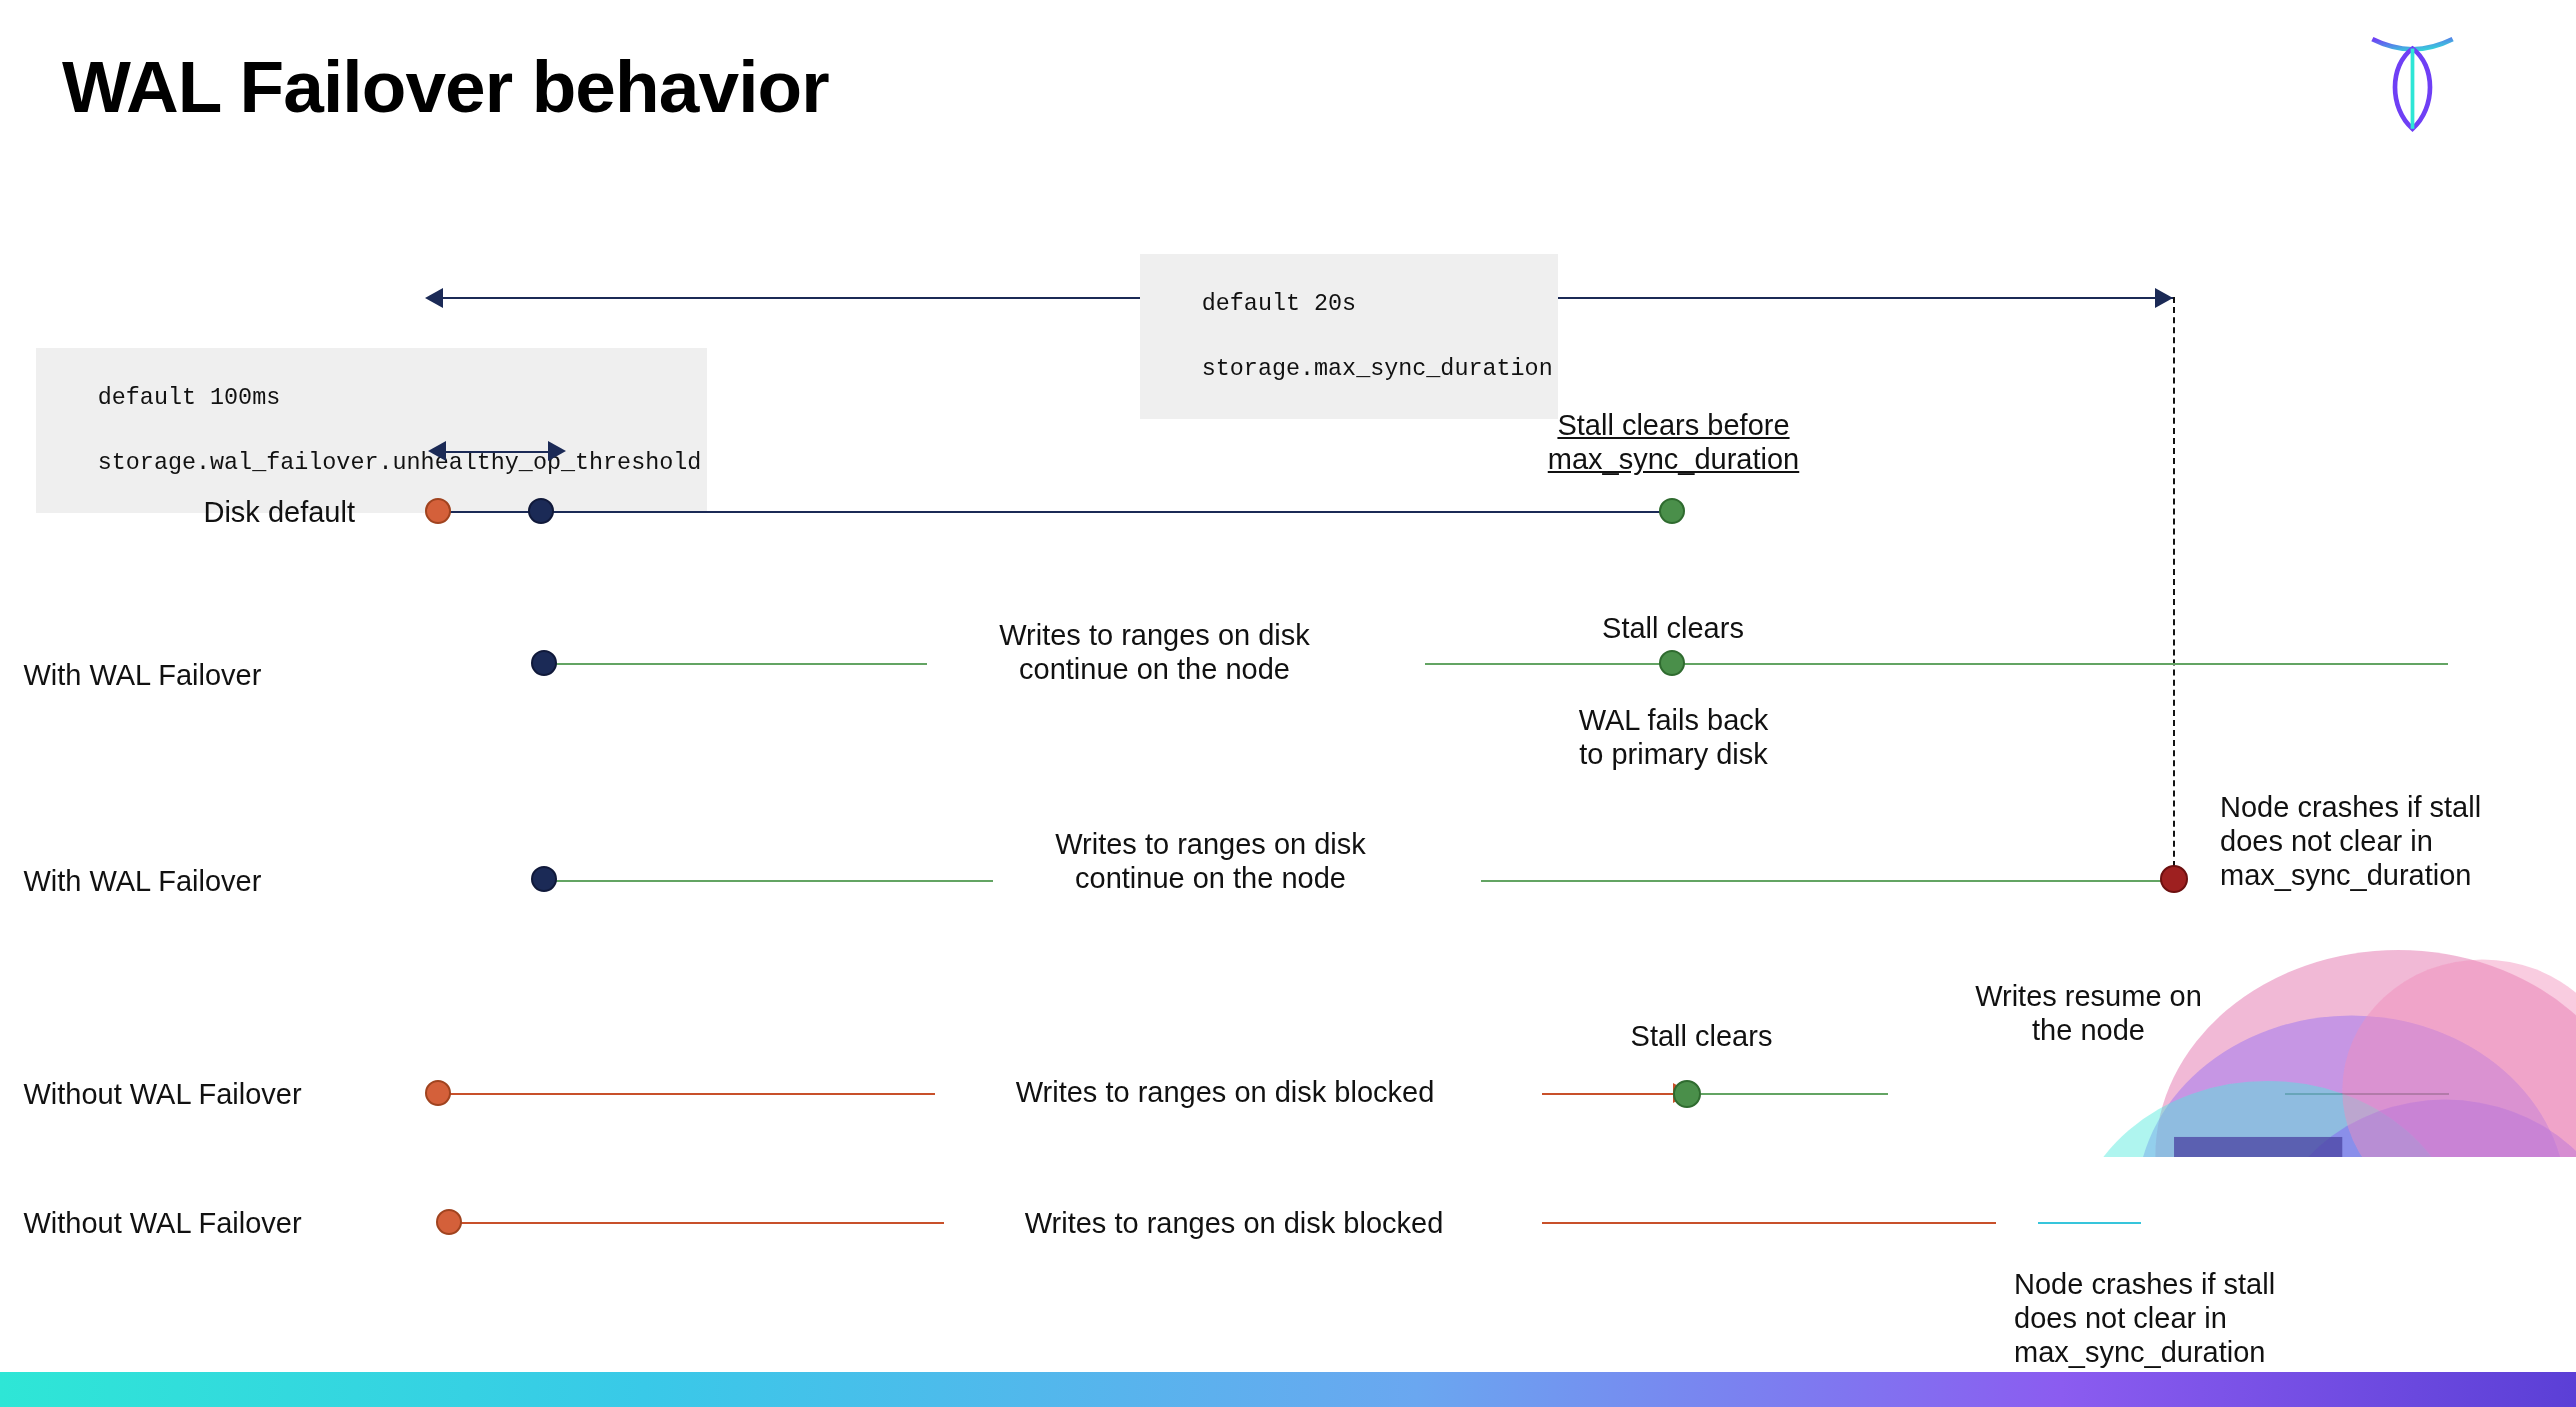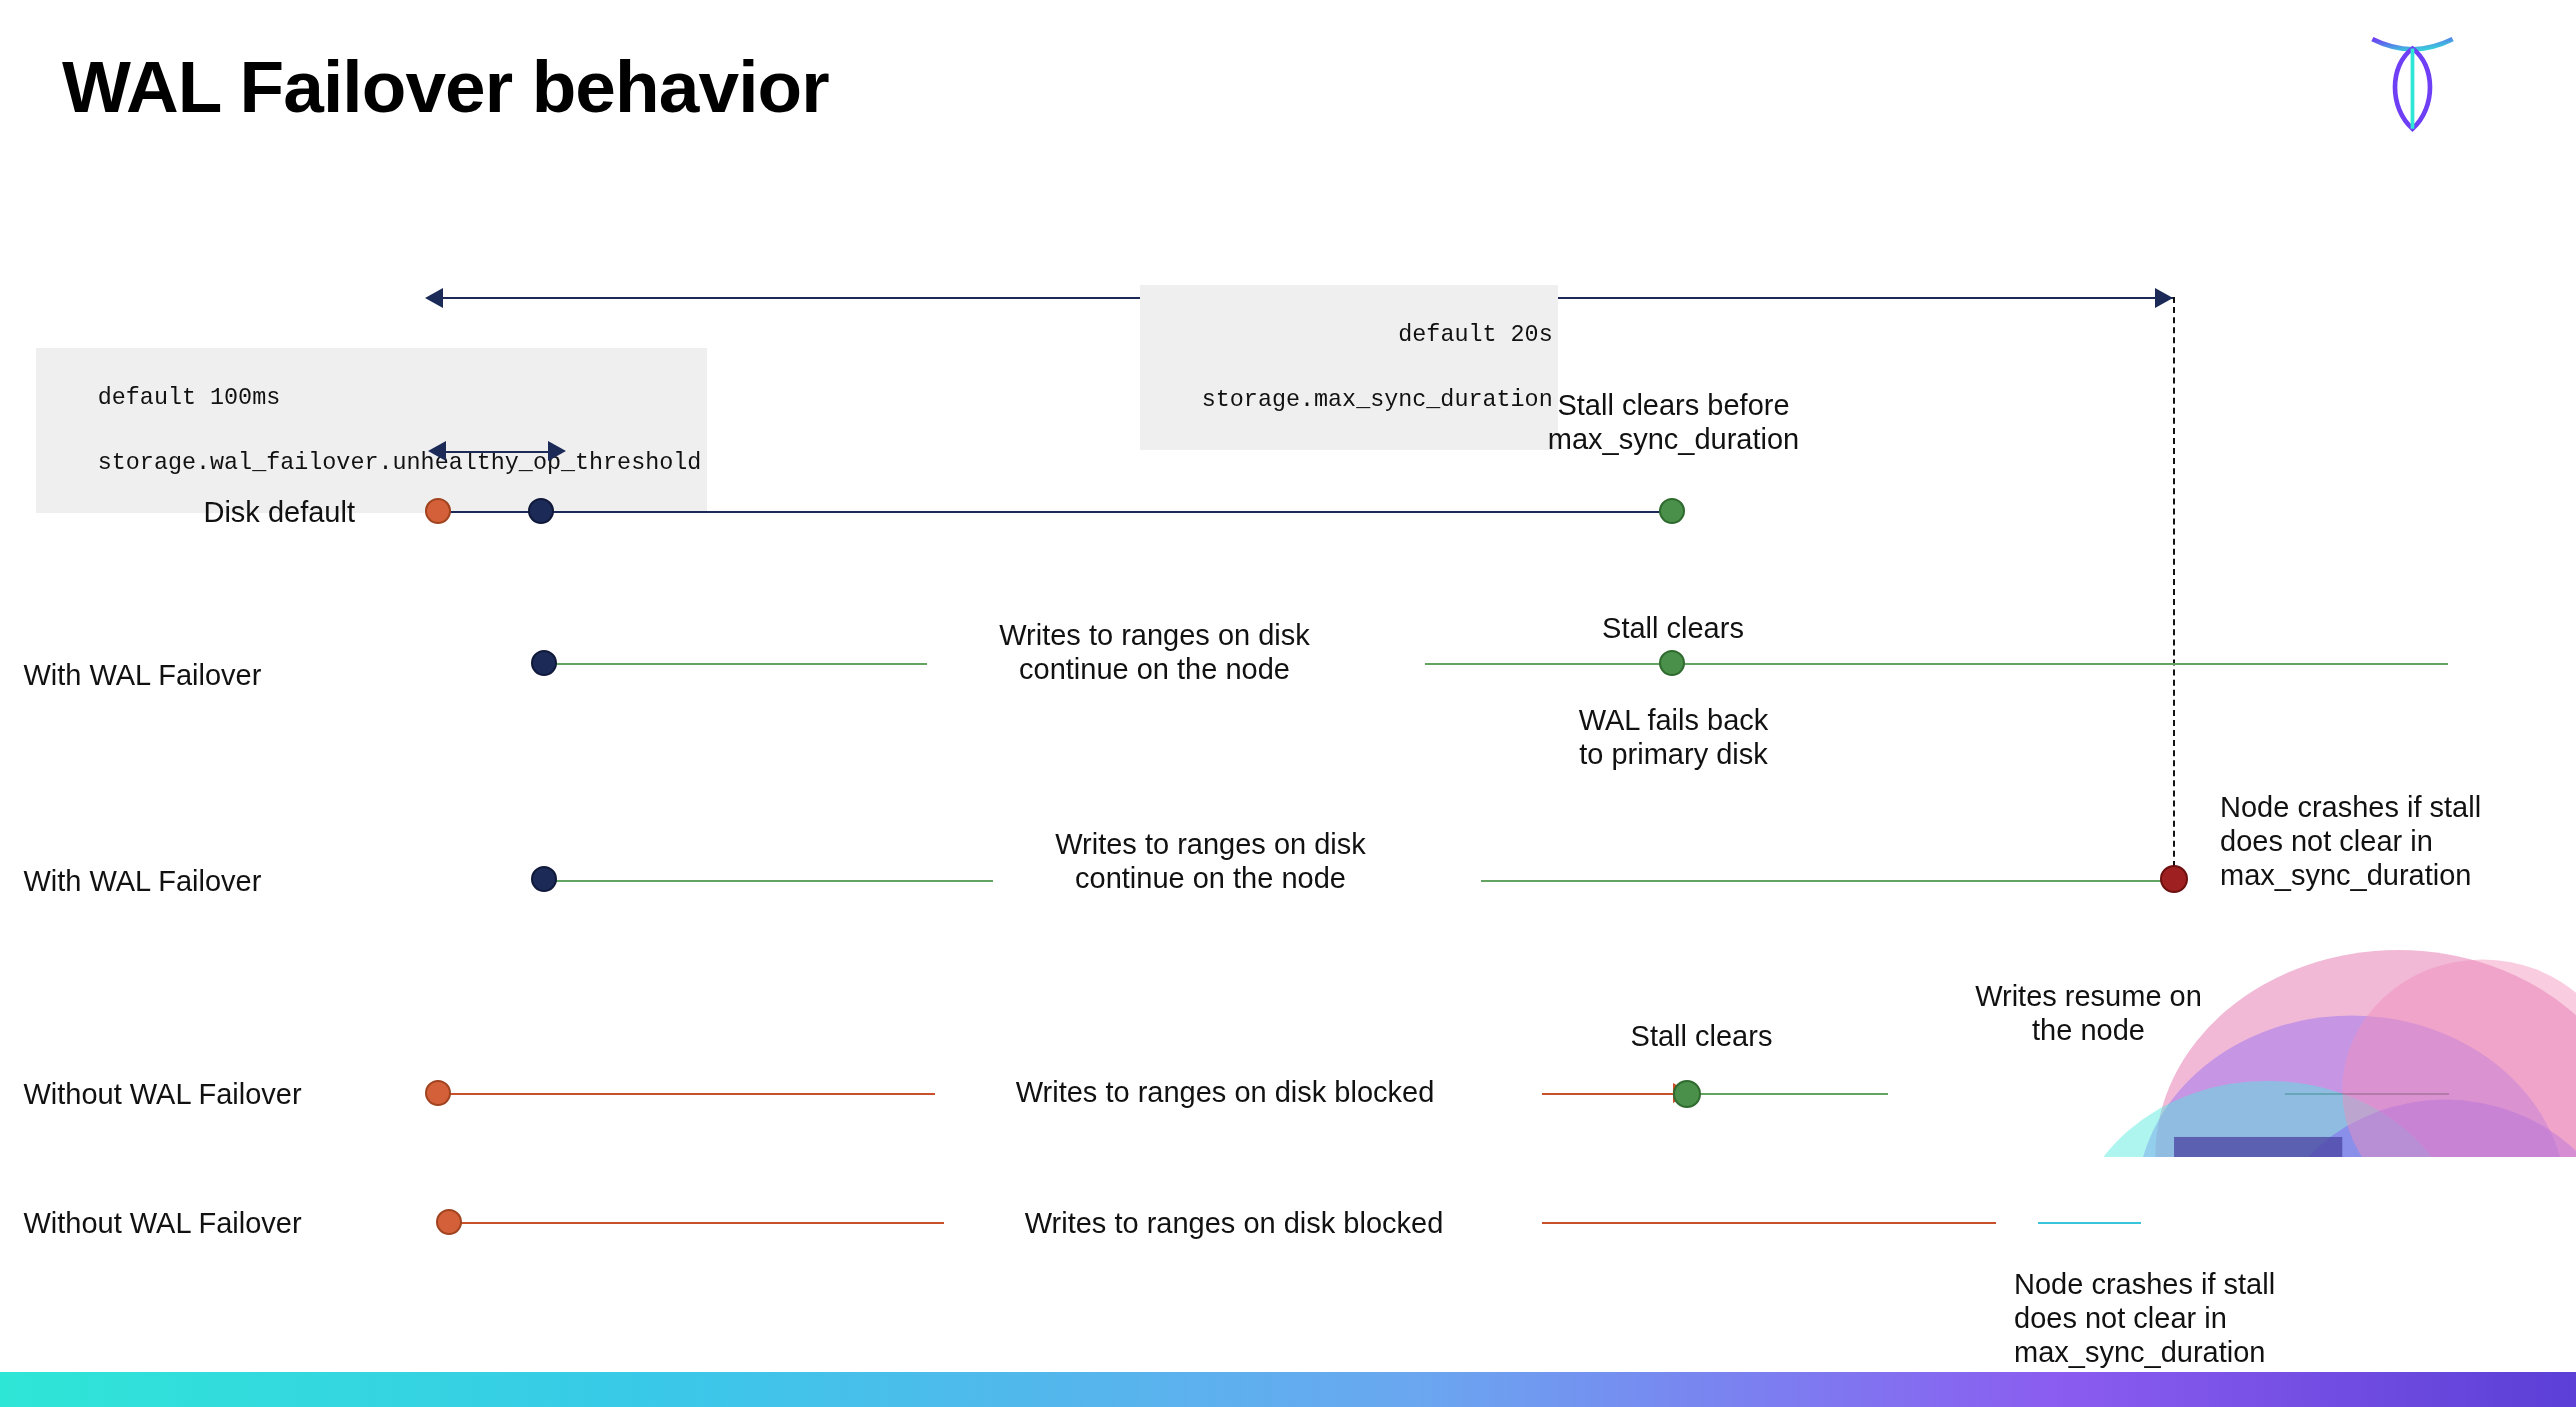--- a/index.html
+++ b/index.html
@@ -79,21 +79,21 @@
       <path d="M12 12 C40 26 70 26 98 12" stroke="url(#lg1)" stroke-width="5" fill="none"></path>
       <path d="M55 22 C30 40 30 86 55 108 C80 86 80 40 55 22 Z" stroke="#6f3ff5" stroke-width="5" fill="none"></path>
       <path d="M55 22 L55 108" stroke="#2ee6d6" stroke-width="4" fill="none"></path>
     </svg>
   </div>
 
   <div class="hline" style="left:435px;top:297px;width:1739px;border-top-color:#1b2a56;border-top-width:2.8px;"></div>
   <div class="arrow left" style="left:425px;top:288px;"></div>
   <div class="arrow right" style="left:2155px;top:288px;"></div>
 
-  <div class="code" style="left:1140px;top:254px;text-align:right;margin-top:31px;">
+  <div class="code" style="left:1140px;top:254px;text-align:left;">
     <span>default 20s</span><br>
     <span>storage.max_sync_duration</span>
   </div>
 
   <div class="vline" style="left:2173px;top:297px;height:580px;border-left-style:dashed;border-left-color:#111;border-left-width:2.8px;"></div>
 
   <div class="code" style="left:36px;top:348px;">
     <span>default 100ms</span><br>
     <span>storage.wal_failover.unhealthy_op_threshold</span>
   </div>
@@ -102,21 +102,21 @@
   <div class="arrow left" style="left:428px;top:441px;"></div>
   <div class="arrow right" style="left:548px;top:441px;"></div>
 
   <div class="lbl right" style="left:93px;top:495px;width:262px;">Disk default</div>
 
   <div class="hline" style="left:439px;top:511px;width:1234px;border-top-color:#1b2a56;border-top-width:2.8px;"></div>
   <div class="dot" style="left:425px;top:498px;width:26px;height:26px;background:#d4603a;border:2.8px solid #a0431f;"></div>
   <div class="dot" style="left:528px;top:498px;width:26px;height:26px;background:#1b2a56;border:2.8px solid #10193a;"></div>
   <div class="dot" style="left:1659px;top:498px;width:26px;height:26px;background:#4a8f4a;border:2.8px solid #2f6b2f;"></div>
 
-  <div class="lbl center" style="left:1477px;top:388px;width:393px;white-space:pre-line;">Stall clears before
+  <div class="lbl center" style="left:1477px;top:408px;width:393px;white-space:pre-line;text-decoration:underline;">Stall clears before
 max_sync_duration</div>
 
   <div class="lbl" style="left:23.4px;top:658px;width:327px;">With WAL Failover</div>
 
   <div class="hline" style="left:544px;top:663px;width:383px;border-top-color:#63a463;border-top-width:2.8px;"></div>
   <div class="hline" style="left:1425px;top:663px;width:1023px;border-top-color:#63a463;border-top-width:2.8px;"></div>
   <div class="dot" style="left:531px;top:650px;width:26px;height:26px;background:#1b2a56;border:2.8px solid #10193a;"></div>
   <div class="dot" style="left:1659px;top:650px;width:26px;height:26px;background:#4a8f4a;border:2.8px solid #2f6b2f;"></div>
 
   <div class="lbl center" style="left:944px;top:618px;width:421px;white-space:pre-line;">Writes to ranges on disk

